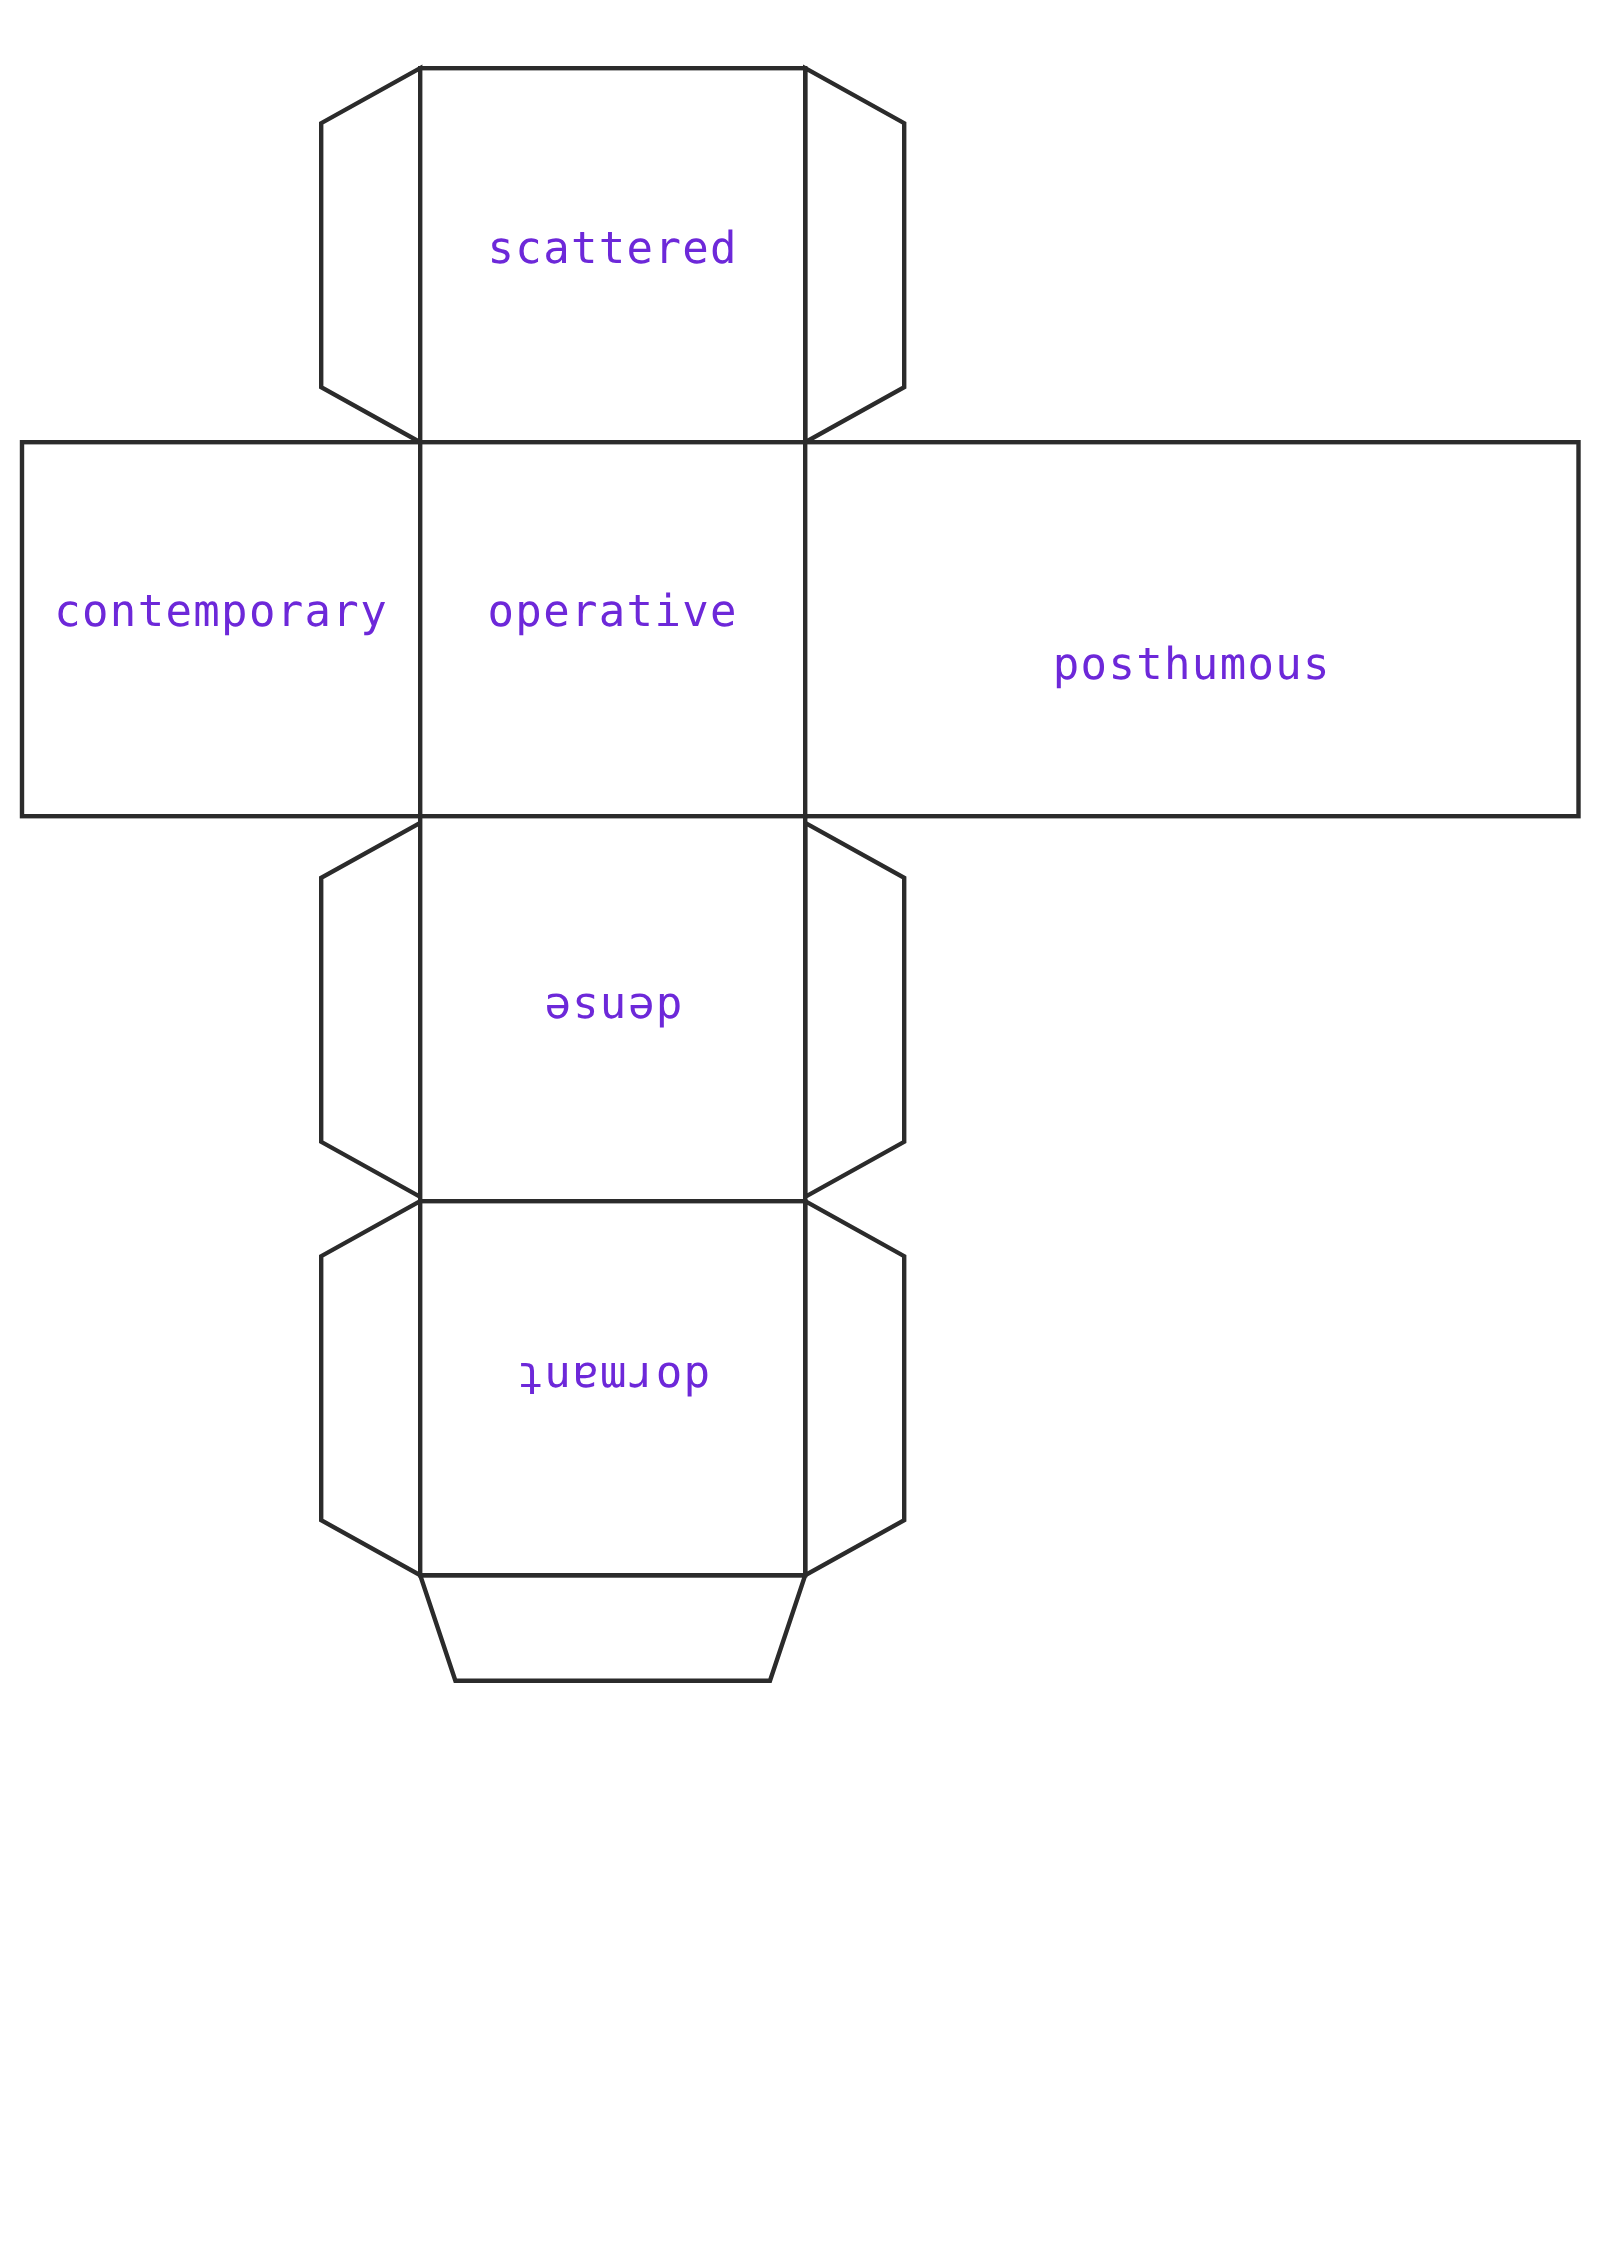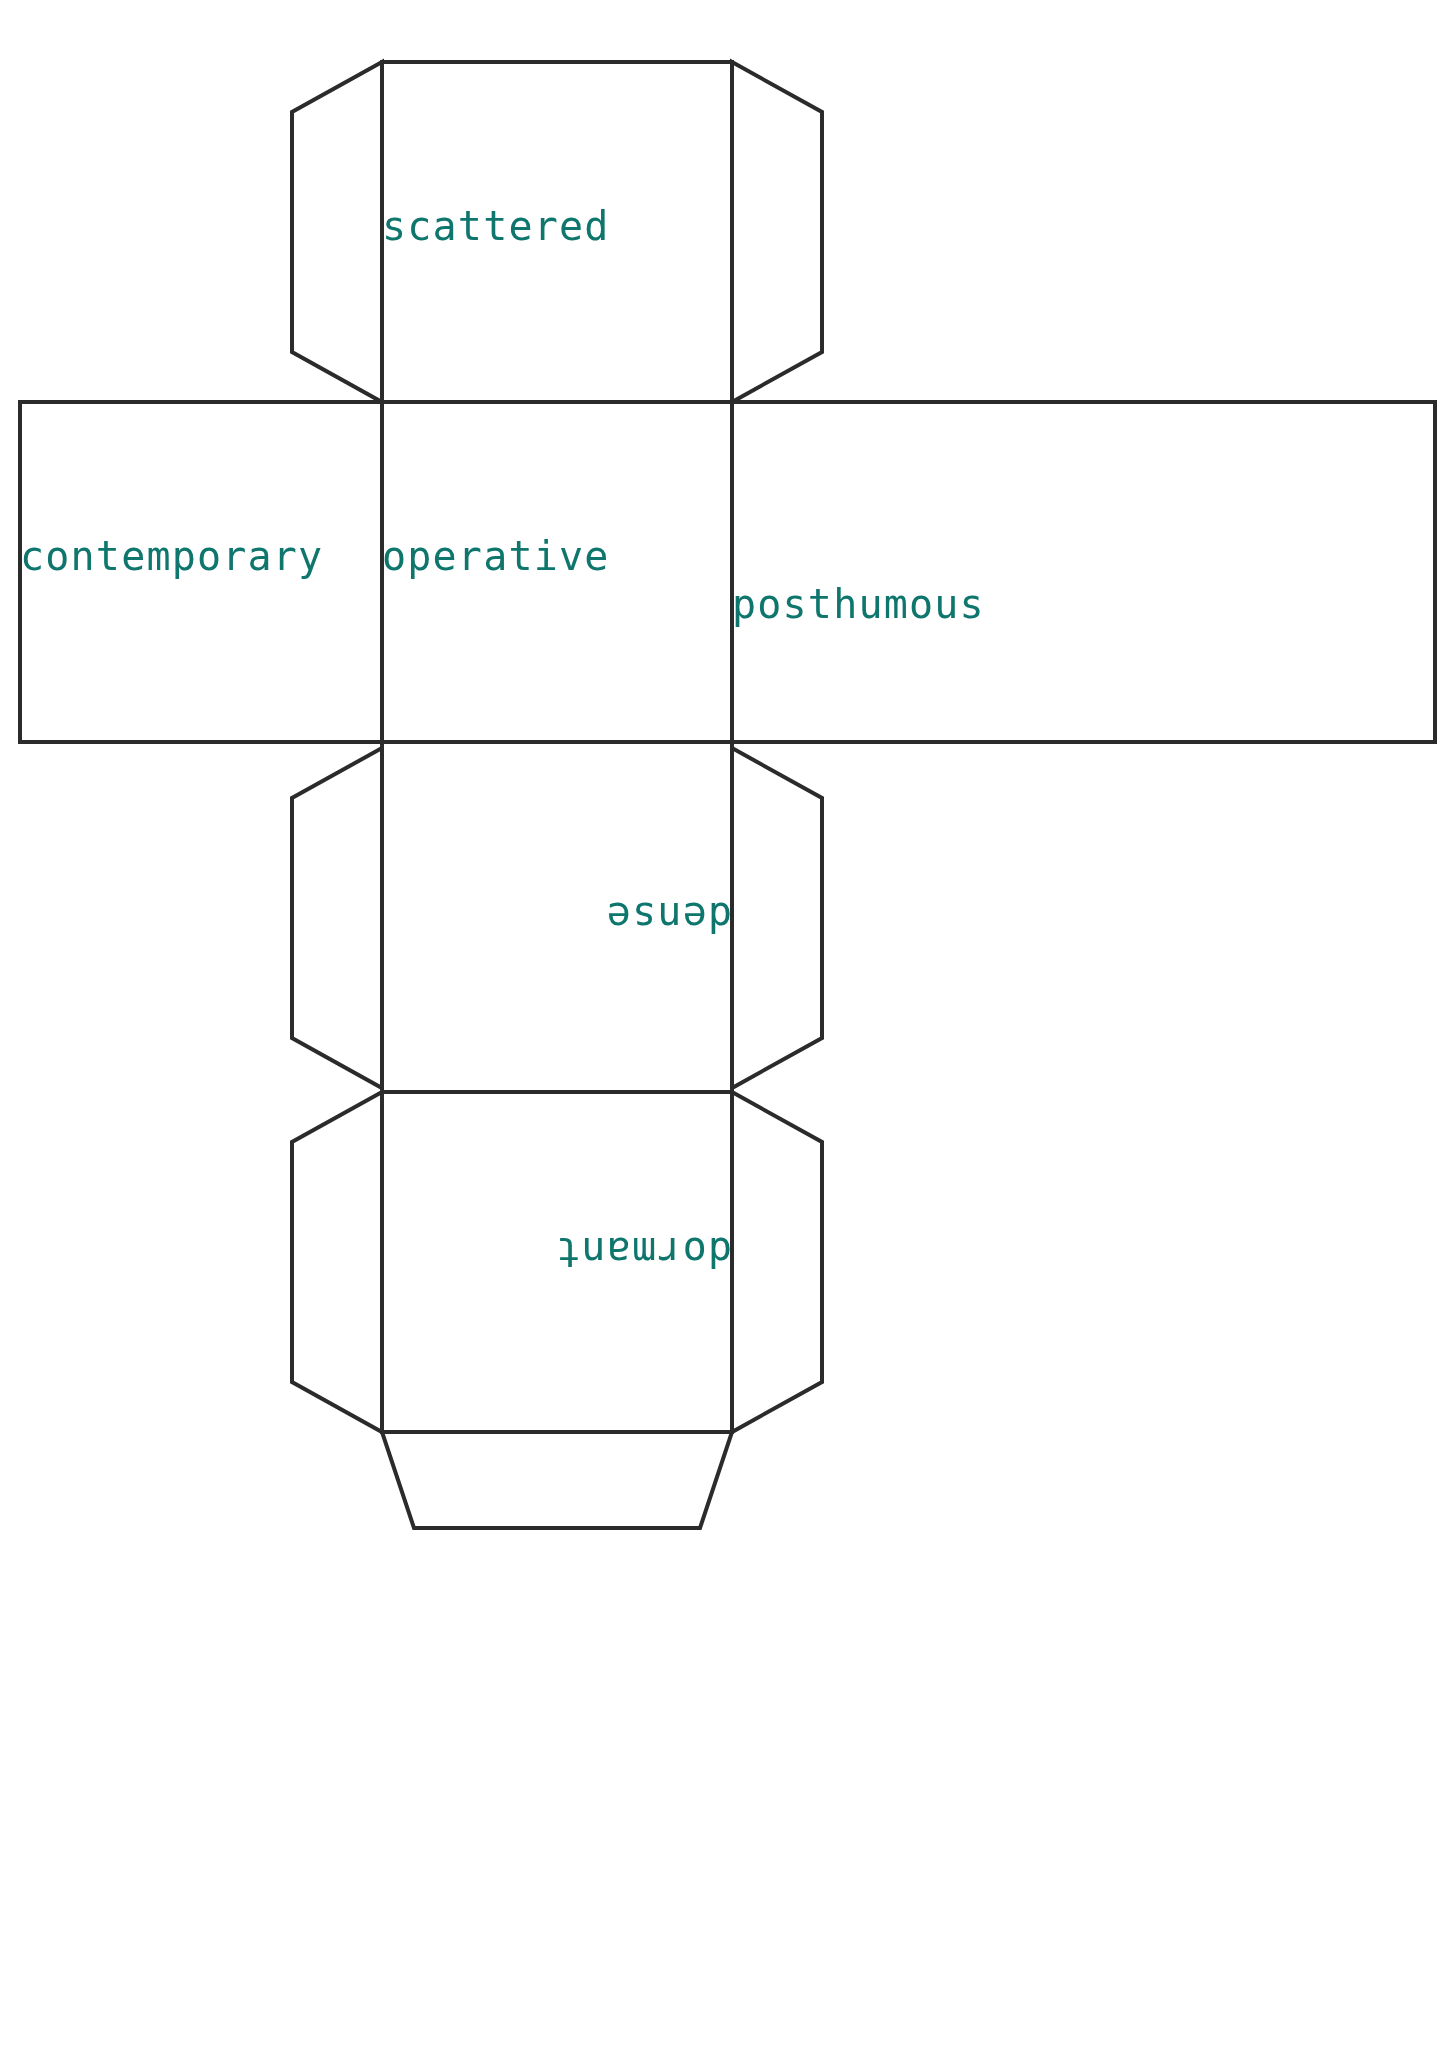--- a/index.html
+++ b/index.html
@@ -28,21 +28,22 @@
   }
   .net-stroke {
     fill: #ffffff;
     stroke: #2b2b2b;
     stroke-width: 4;
     stroke-linejoin: miter;
     stroke-linecap: butt;
   }
   .face-label {
     position: absolute;
-    color: #0f766e;
+    text-align: center;
+    color: #6d28d9;
     font-family: "DejaVu Sans Mono", "Liberation Mono", monospace;
     font-size: 40px;
     letter-spacing: 1.2px;
     line-height: 1;
     white-space: nowrap;
     -webkit-font-smoothing: antialiased;
   }
   .flip {
     transform: rotate(180deg);
   }

